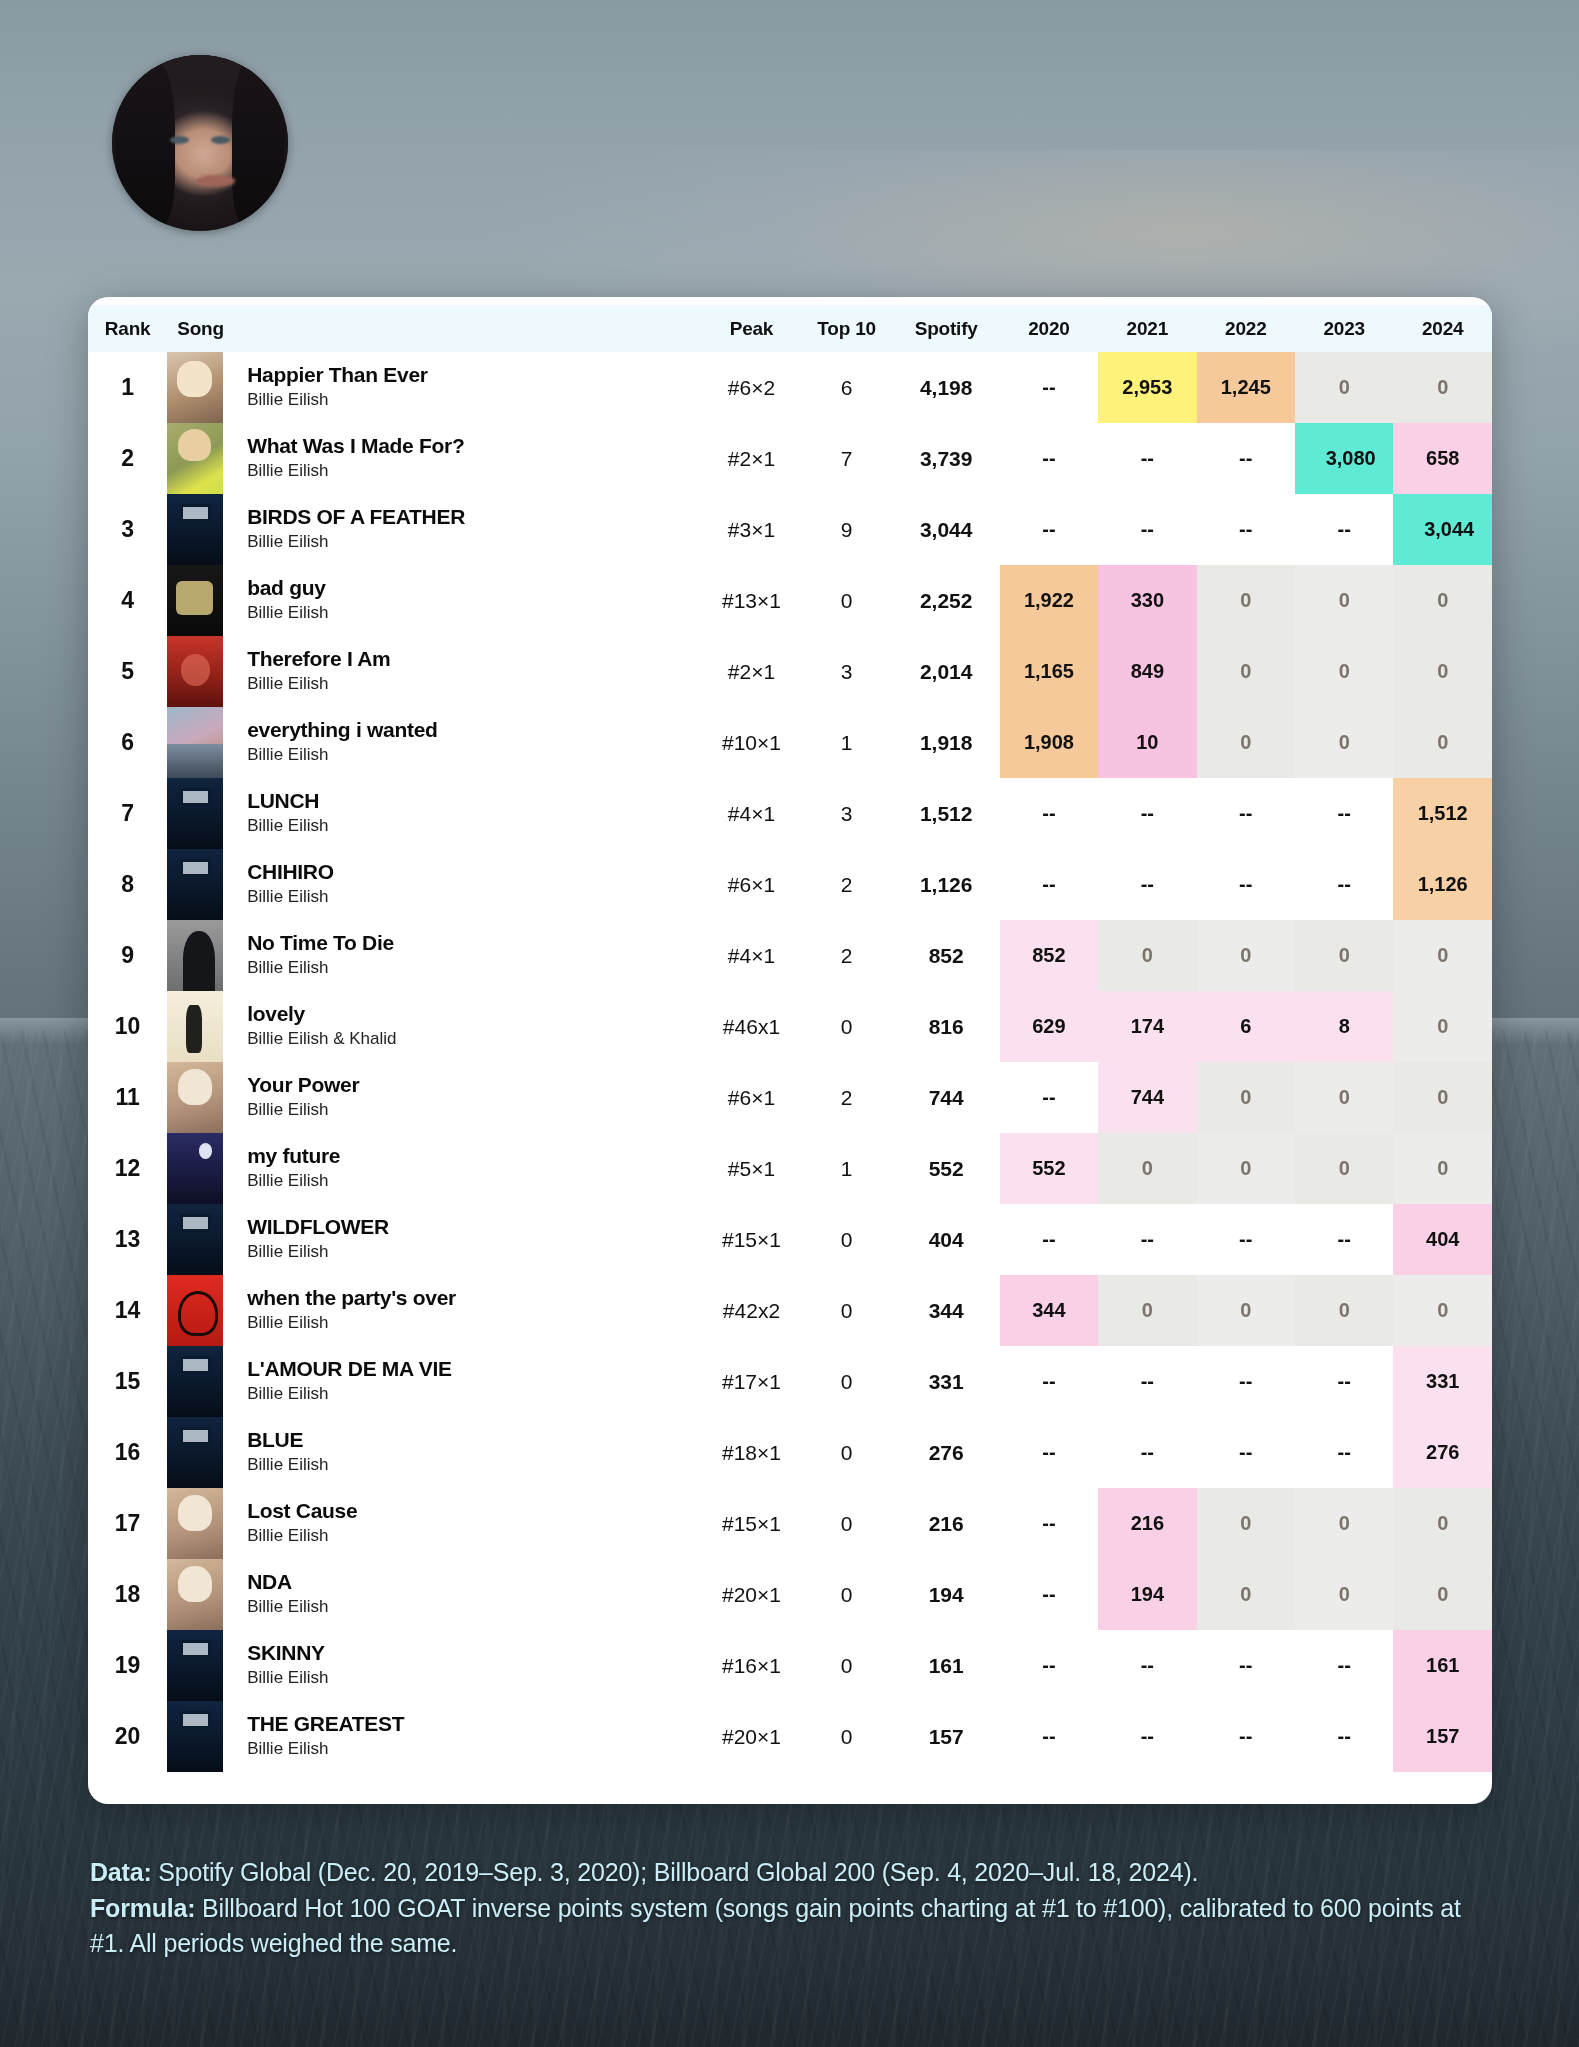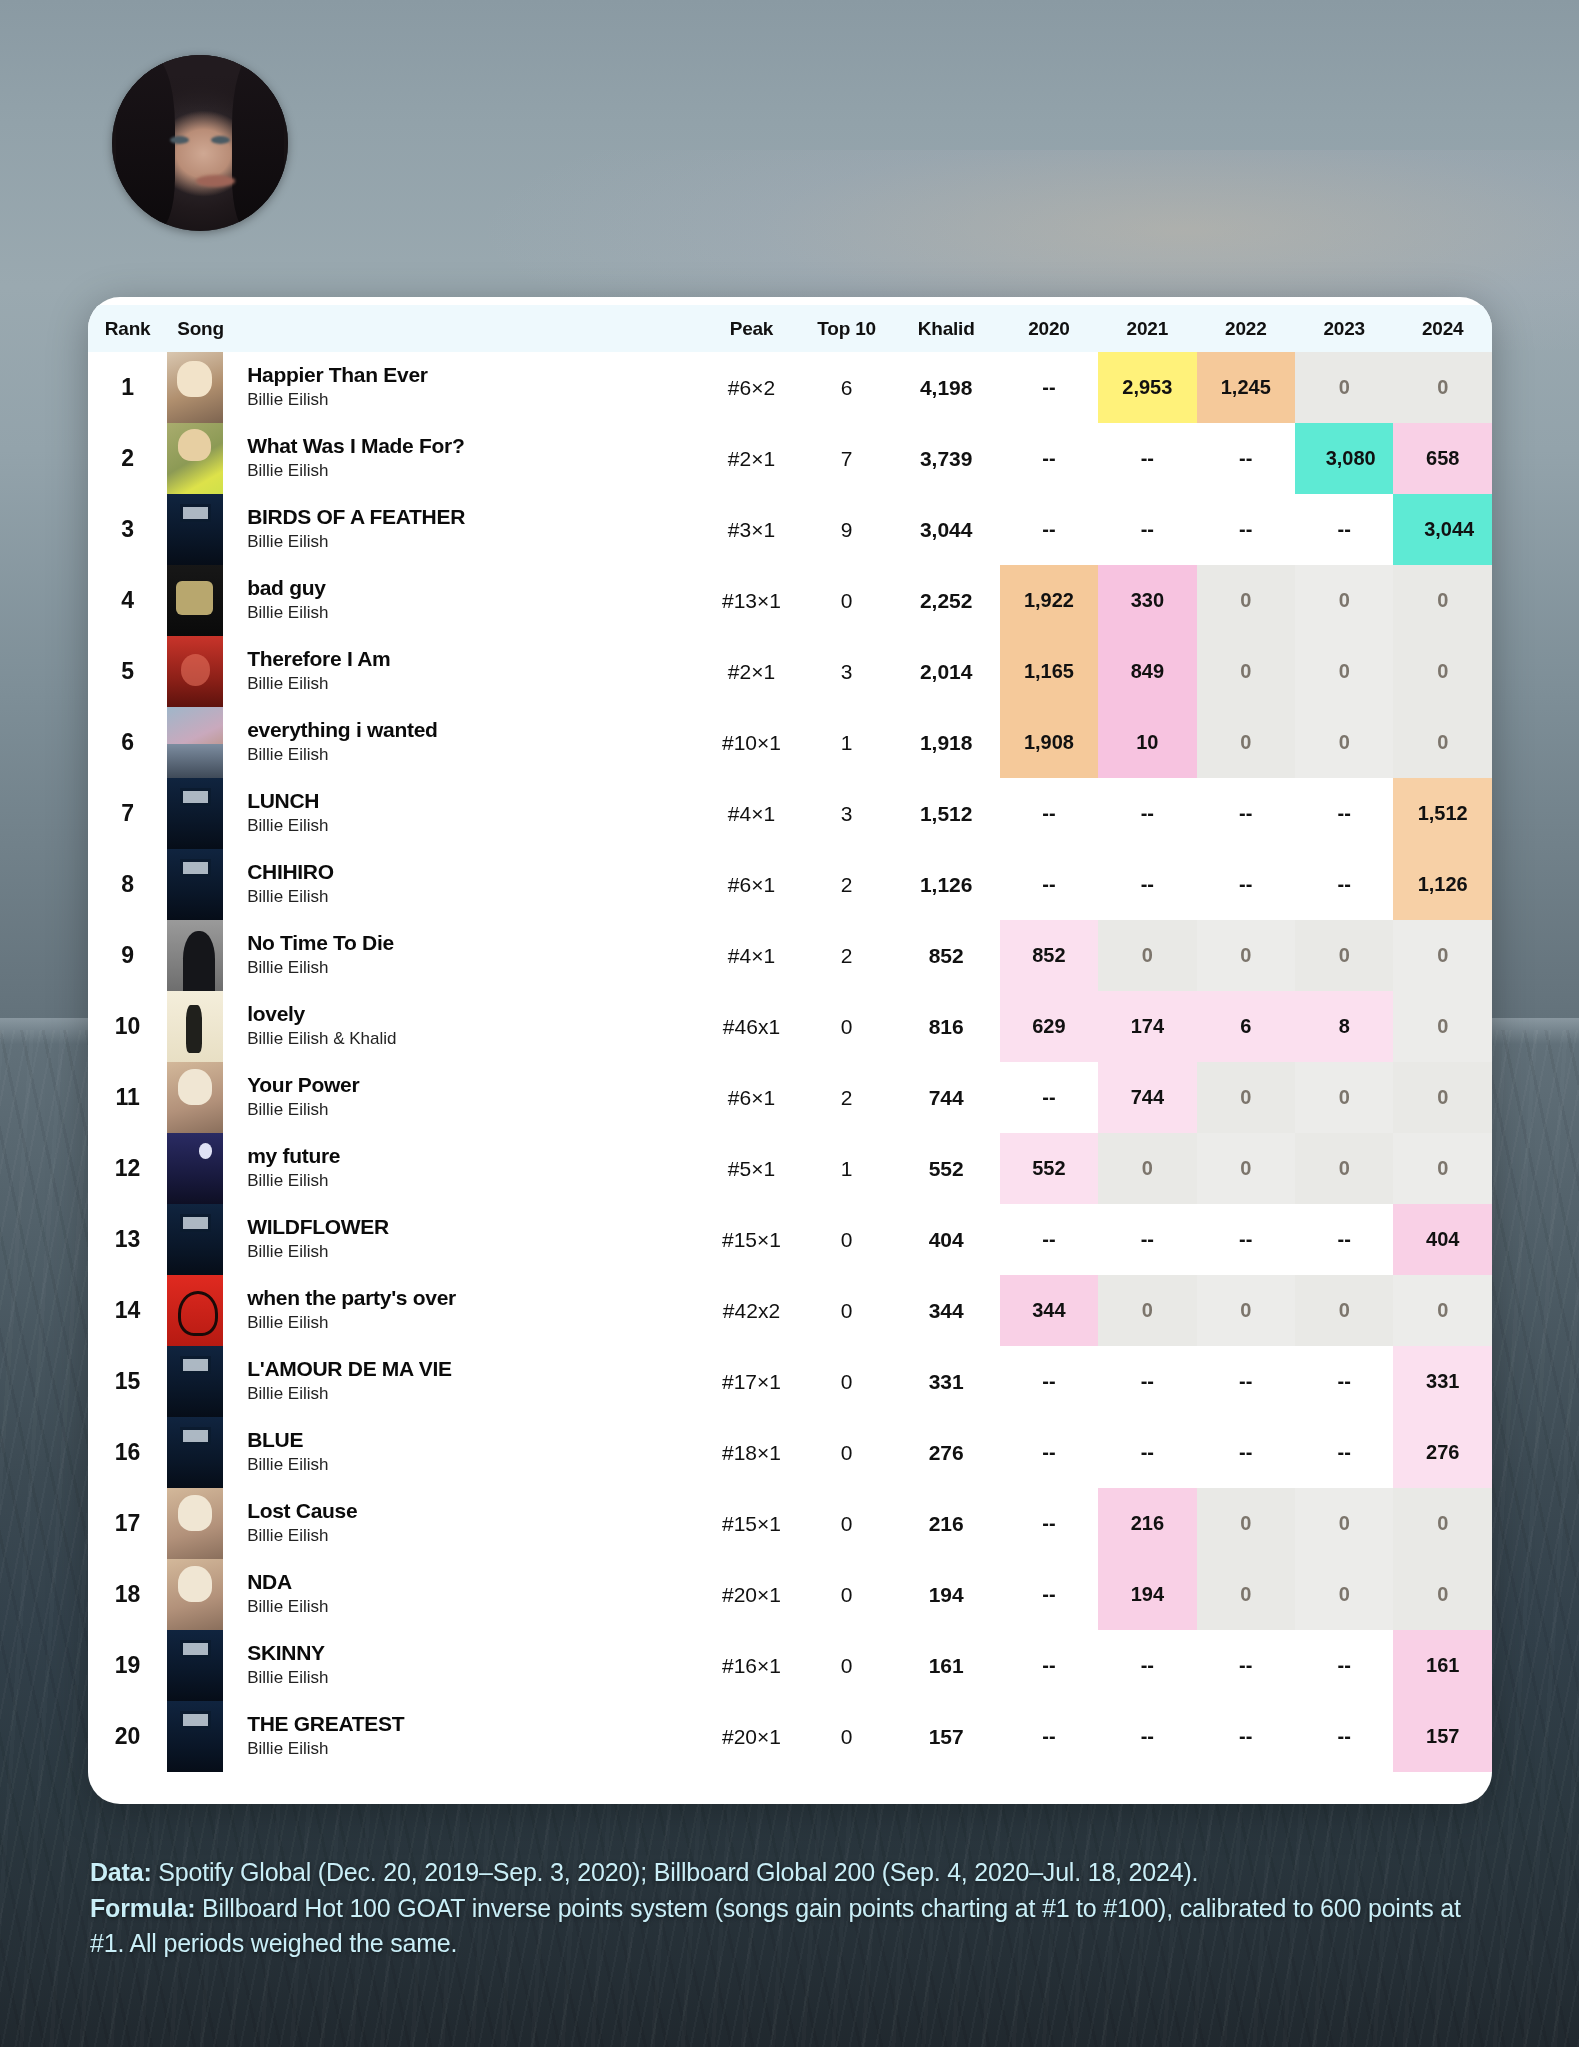--- a/index.html
+++ b/index.html
@@ -85,21 +85,21 @@
   }
   .title-sub {
     font-size: 51px; font-weight: 700; color: #bdf0f7; letter-spacing: -0.6px;
     line-height: 1.35; margin-top: 2px;
     text-shadow: 0 1px 3px rgba(0,0,0,.22);
   }
 
   
   .card {
     position: absolute; left: 88px; top: 297px; width: 1404px; height: 1507px;
-    background: #ffffff; border-radius: 32px;
+    background: #ffffff; border-radius: 20px;
     box-shadow: 0 8px 40px rgba(0,0,0,.28);
     overflow: hidden;
     padding: 8px 0 0 0;
   }
   table.chart { width: 100%; border-collapse: collapse; table-layout: fixed; }
 
   thead th {
     background: #eef9fd;
     font-size: 19px; font-weight: 700; color: #111;
     padding: 13px 0 12px 0;
@@ -199,21 +199,21 @@
 </div>
 
 <div class="card">
   <table class="chart">
     <thead>
       <tr>
         <th class="rank">Rank</th>
         <th class="song">Song</th>
         <th class="peak">Peak</th>
         <th class="top10">Top 10</th>
-        <th class="points">Khalid</th>
+        <th class="points">Spotify</th>
         <th class="yr">2020</th>
         <th class="yr">2021</th>
         <th class="yr">2022</th>
         <th class="yr">2023</th>
         <th class="yr">2024</th>
       </tr>
     </thead>
     <tbody id="tbody">
         <tr>
           <td class="rank">1</td>

